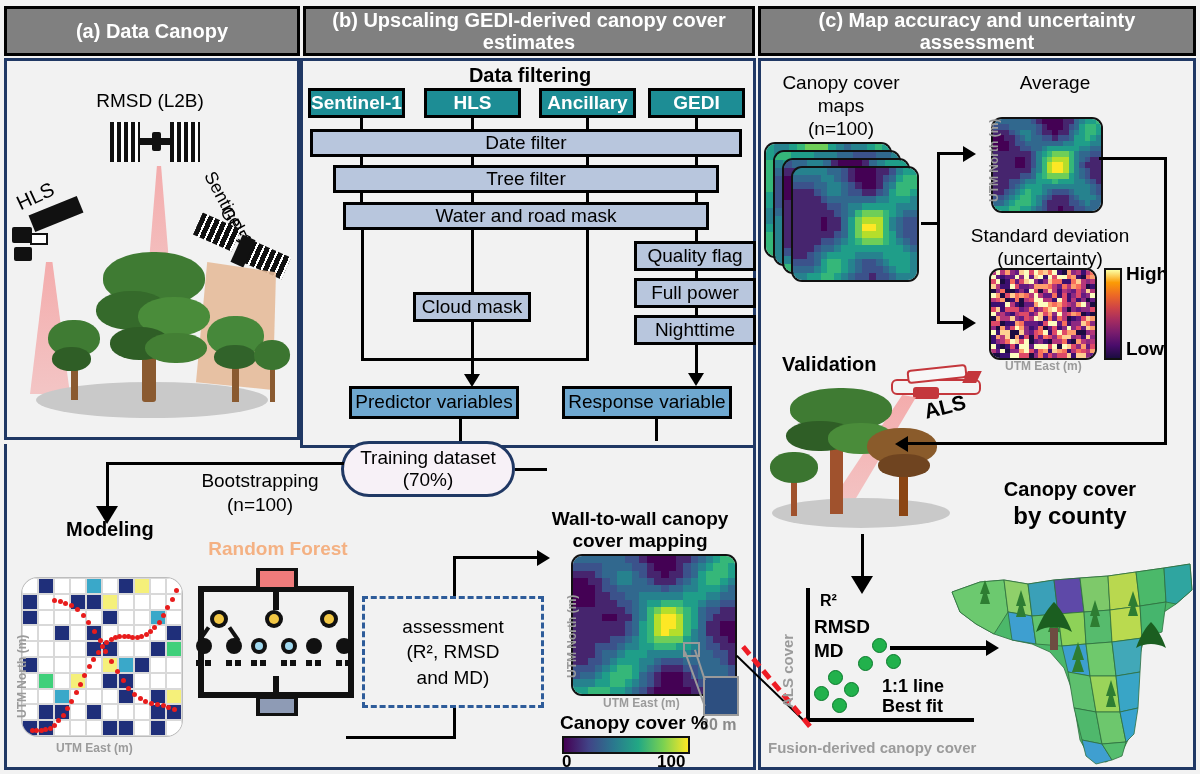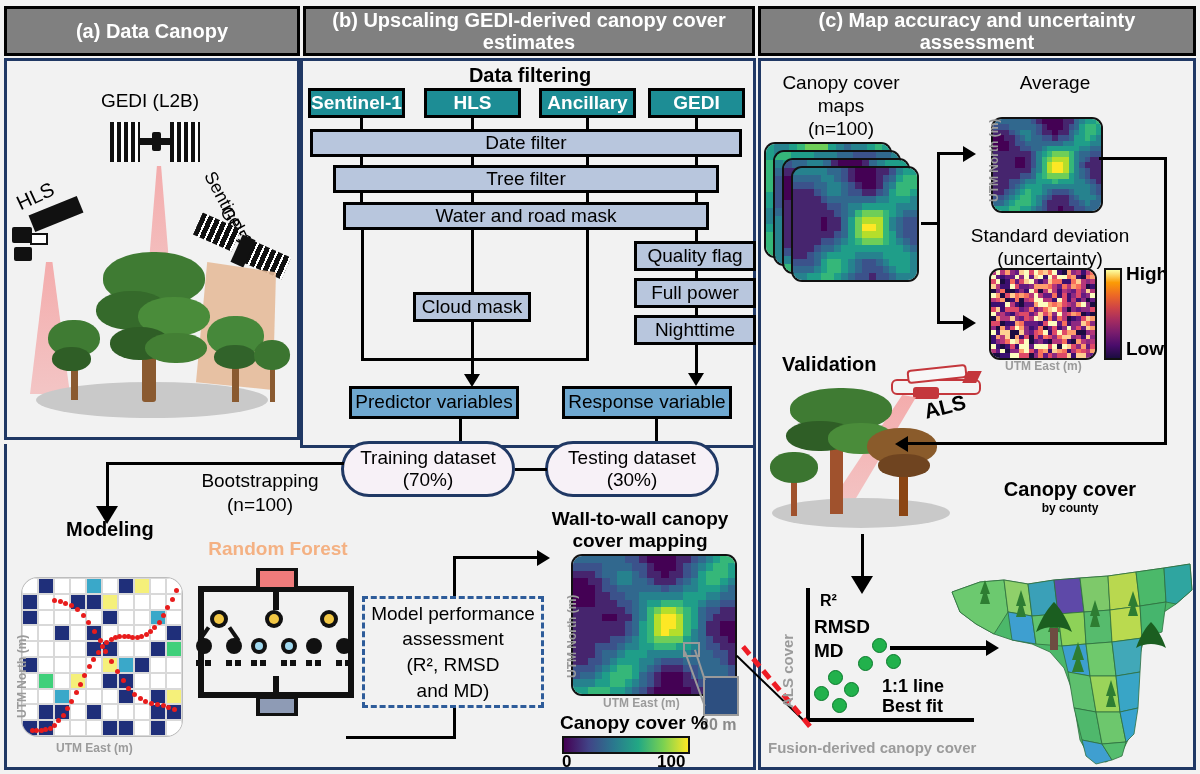--- a/index.html
+++ b/index.html
@@ -83,21 +83,21 @@
   <div class="hdr" style="left:4px;top:6px;width:296px;height:50px;">
     <span>(a) Data Canopy</span>
   </div>
   <div class="hdr" style="left:303px;top:6px;width:452px;height:50px;">
     <span>(b) Upscaling GEDI-derived canopy cover estimates</span>
   </div>
   <div class="hdr" style="left:758px;top:6px;width:438px;height:50px;">
     <span>(c) Map accuracy and uncertainty assessment</span>
   </div>
 
-  <div class="lbl c" style="left:60px;top:90px;width:180px;font-size:19px;">GEDI (L2B)</div>
+  <div class="lbl c" style="left:60px;top:90px;width:180px;font-size:19px;">RMSD (L2B)</div>
   <div class="lbl b" style="left:16px;top:185px;font-size:20px;font-weight:normal;transform:rotate(-25deg);">HLS</div>
   <div class="lbl" style="left:218px;top:168px;font-size:18px;transform:rotate(62deg);transform-origin:left top;">Sentinel-1</div>
   <div class="lbl" style="left:234px;top:203px;font-size:18px;transform:rotate(62deg);transform-origin:left top;">GRD</div>
 
   <div class="sat" style="left:110px;top:118px;width:90px;height:48px;">
     <div style="position:absolute;left:0;top:4px;width:30px;height:40px;background:
       repeating-linear-gradient(90deg,#111 0 4px,#fff 4px 7px);"></div>
     <div style="position:absolute;right:0;top:4px;width:30px;height:40px;background:
       repeating-linear-gradient(90deg,#111 0 4px,#fff 4px 7px);"></div>
     <div style="position:absolute;left:28px;top:20px;width:36px;height:7px;background:#111;"></div>
@@ -220,24 +220,20 @@
   <div class="fbox blu" style="left:562px;top:386px;width:170px;height:33px;">
     <span>Response variable</span>
     </div>
 
   <div class="ln" style="left:459px;top:419px;width:3px;height:22px;"></div>
   <div class="ln" style="left:655px;top:419px;width:3px;height:22px;"></div>
 
   <div class="pill" style="left:341px;top:441px;width:174px;height:56px;">
     <span>Training dataset</span>
     <span>(70%)</span>
-  </div>
-  <div class="pill" style="left:545px;top:441px;width:174px;height:56px;">
-    <span>Testing dataset</span>
-    <span>(30%)</span>
   </div>
   <div class="ln" style="left:515px;top:468px;width:32px;height:3px;"></div>
 
   <div class="ln" style="left:106px;top:462px;width:238px;height:3px;"></div>
   <div class="ln" style="left:106px;top:462px;width:3px;height:48px;"></div>
   <div class="arw dnb" style="left:96px;top:506px;"></div>
   <div class="lbl c" style="left:180px;top:470px;width:160px;font-size:19px;">Bootstrapping</div>
   <div class="lbl c" style="left:180px;top:494px;width:160px;font-size:19px;">(n=100)</div>
 
   <div class="lbl b" style="left:66px;top:518px;font-size:20px;">Modeling</div>
@@ -442,21 +438,20 @@
     <div style="position:absolute;left:128px;top:48px;width:10px;height:10px;border-radius:50%;background:#f2c744;"></div>
     <div class="node" style="left:110px;top:72px;width:16px;height:16px;"></div>
     <div class="node" style="left:140px;top:72px;width:16px;height:16px;"></div>
     <div style="position:absolute;left:110px;top:94px;width:6px;height:6px;background:#111;"></div>
     <div style="position:absolute;left:119px;top:94px;width:6px;height:6px;background:#111;"></div>
     <div style="position:absolute;left:140px;top:94px;width:6px;height:6px;background:#111;"></div>
     <div style="position:absolute;left:149px;top:94px;width:6px;height:6px;background:#111;"></div>
   </div>
 
   <div class="dashbox" style="left:362px;top:596px;width:182px;height:112px;">
-    <span>Model performance</span>
     <span>assessment</span>
     <span>(R², RMSD</span>
     <span>and MD)</span>
   </div>
   <div class="ln" style="left:346px;top:736px;width:110px;height:3px;"></div>
   <div class="ln" style="left:453px;top:708px;width:3px;height:30px;"></div>
   <div class="ln" style="left:453px;top:556px;width:3px;height:40px;"></div>
   <div class="ln" style="left:453px;top:556px;width:86px;height:3px;"></div>
   <div class="arw rt" style="left:537px;top:550px;"></div>
 
@@ -2704,21 +2699,21 @@
     <div class="lbl b" style="left:100px;top:88px;font-size:18px;">1:1 line</div>
     <div class="lbl b" style="left:100px;top:108px;font-size:18px;">Best fit</div>
   </div>
   <div class="axlbl rot" style="left:780px;top:708px;font-size:15px;">ALS cover</div>
   <div class="axlbl" style="left:768px;top:740px;font-size:15px;">Fusion-derived canopy cover</div>
 
   <div class="ln" style="left:890px;top:646px;width:100px;height:4px;"></div>
   <div class="arw rt" style="left:986px;top:640px;"></div>
 
   <div class="lbl b c" style="left:960px;top:478px;width:220px;font-size:20px;">Canopy cover</div>
-  <div class="lbl b c" style="left:960px;top:502px;width:220px;font-size:12px;">by county</div>
+  <div class="lbl b c" style="left:960px;top:502px;width:220px;font-size:24px;">by county</div>
   <div class="fl" style="left:950px;top:520px;width:244px;height:246px;">
     <svg width="244" height="246" viewBox="0 0 244 246">
       <g stroke="#2f6f3f" stroke-width="0.8">
         <path d="M2,72 L30,62 L54,60 L78,64 L104,60 L130,58 L158,56 L186,52 L214,48 L240,44
                  L242,70 L226,84 L208,96 L196,112 L190,134 L188,160 L186,188 L182,212 L172,232
                  L156,242 L140,238 L130,220 L126,196 L122,170 L114,148 L100,132 L82,124 L62,120
                  L44,114 L26,104 L10,92 Z" fill="#4cb86a"></path>
         <path d="M2,72 L30,62 L54,60 L58,92 L44,114 L26,104 L10,92 Z" fill="#6cc96f"></path>
         <path d="M54,60 L78,64 L82,96 L58,92 Z" fill="#8fd06a"></path>
         <path d="M78,64 L104,60 L108,94 L82,96 Z" fill="#3aa0b8"></path>

